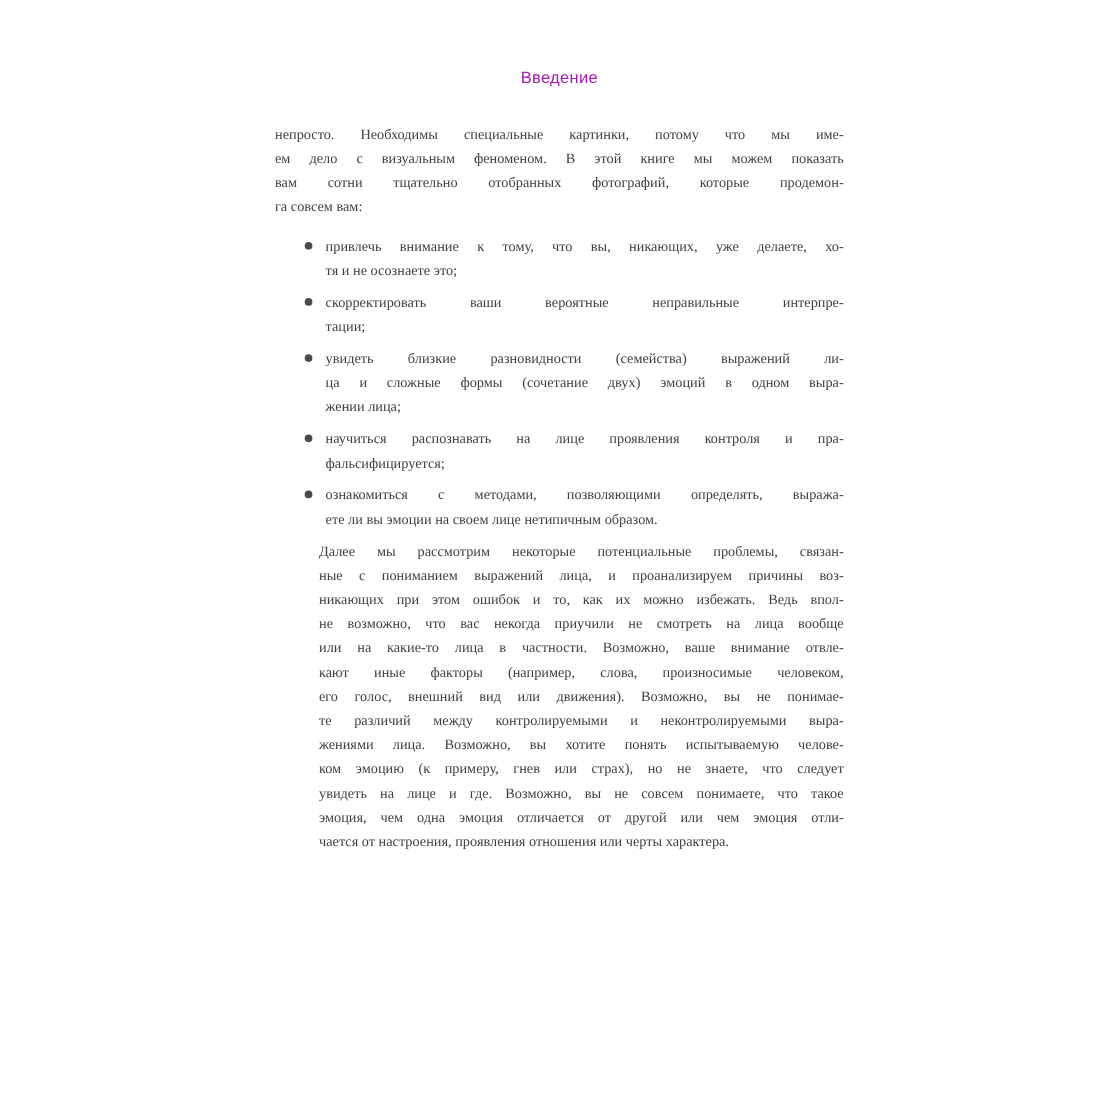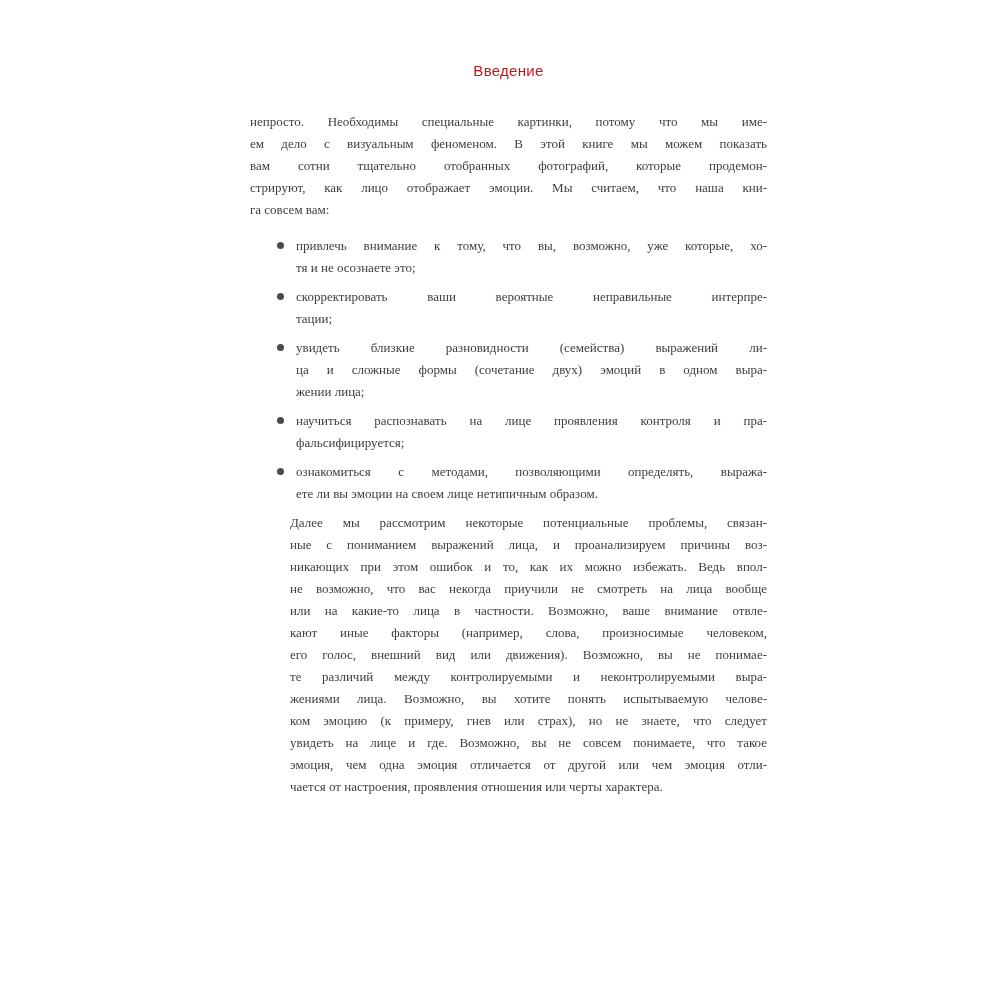--- a/index.html
+++ b/index.html
@@ -17,21 +17,21 @@
     overflow: hidden;
   }
   .chapter-header {
     position: absolute;
     top: 62px;
     left: 250px;
     width: 517px;
     text-align: center;
     font-family: "Liberation Sans", "DejaVu Sans", sans-serif;
     font-size: 15px;
-    color: #b91c1c;
+    color: #a21caf;
     letter-spacing: 0.3px;
   }
   .content {
     position: absolute;
     top: 111px;
     left: 250px;
     width: 517px;
     font-size: 13px;
     line-height: 22px;
   }
@@ -72,29 +72,28 @@
 <div class="page">
 
   <div class="chapter-header">Введение</div>
 
   <div class="content">
 
     <div class="para para-1">
         <div class="line">непросто. Необходимы специальные картинки, потому что мы име-</div>
         <div class="line">ем дело с визуальным феноменом. В этой книге мы можем показать</div>
         <div class="line">вам сотни тщательно отобранных фотографий, которые продемон-</div>
-        <div class="line">стрируют, как лицо отображает эмоции. Мы считаем, что наша кни-</div>
         <div class="line">га совсем вам:</div>
       </div>
 
     <ul class="bullets">
       <li class="bullet-item">
         <span class="bullet-dot"></span>
         <div class="para">
-            <div class="line">привлечь внимание к тому, что вы, возможно, уже которые, хо-</div>
+            <div class="line">привлечь внимание к тому, что вы, никающих, уже делаете, хо-</div>
             <div class="line">тя и не осознаете это;</div>
           </div>
       </li>
       <li class="bullet-item">
         <span class="bullet-dot"></span>
         <div class="para">
             <div class="line">скорректировать ваши вероятные неправильные интерпре-</div>
             <div class="line">тации;</div>
           </div>
       </li>

